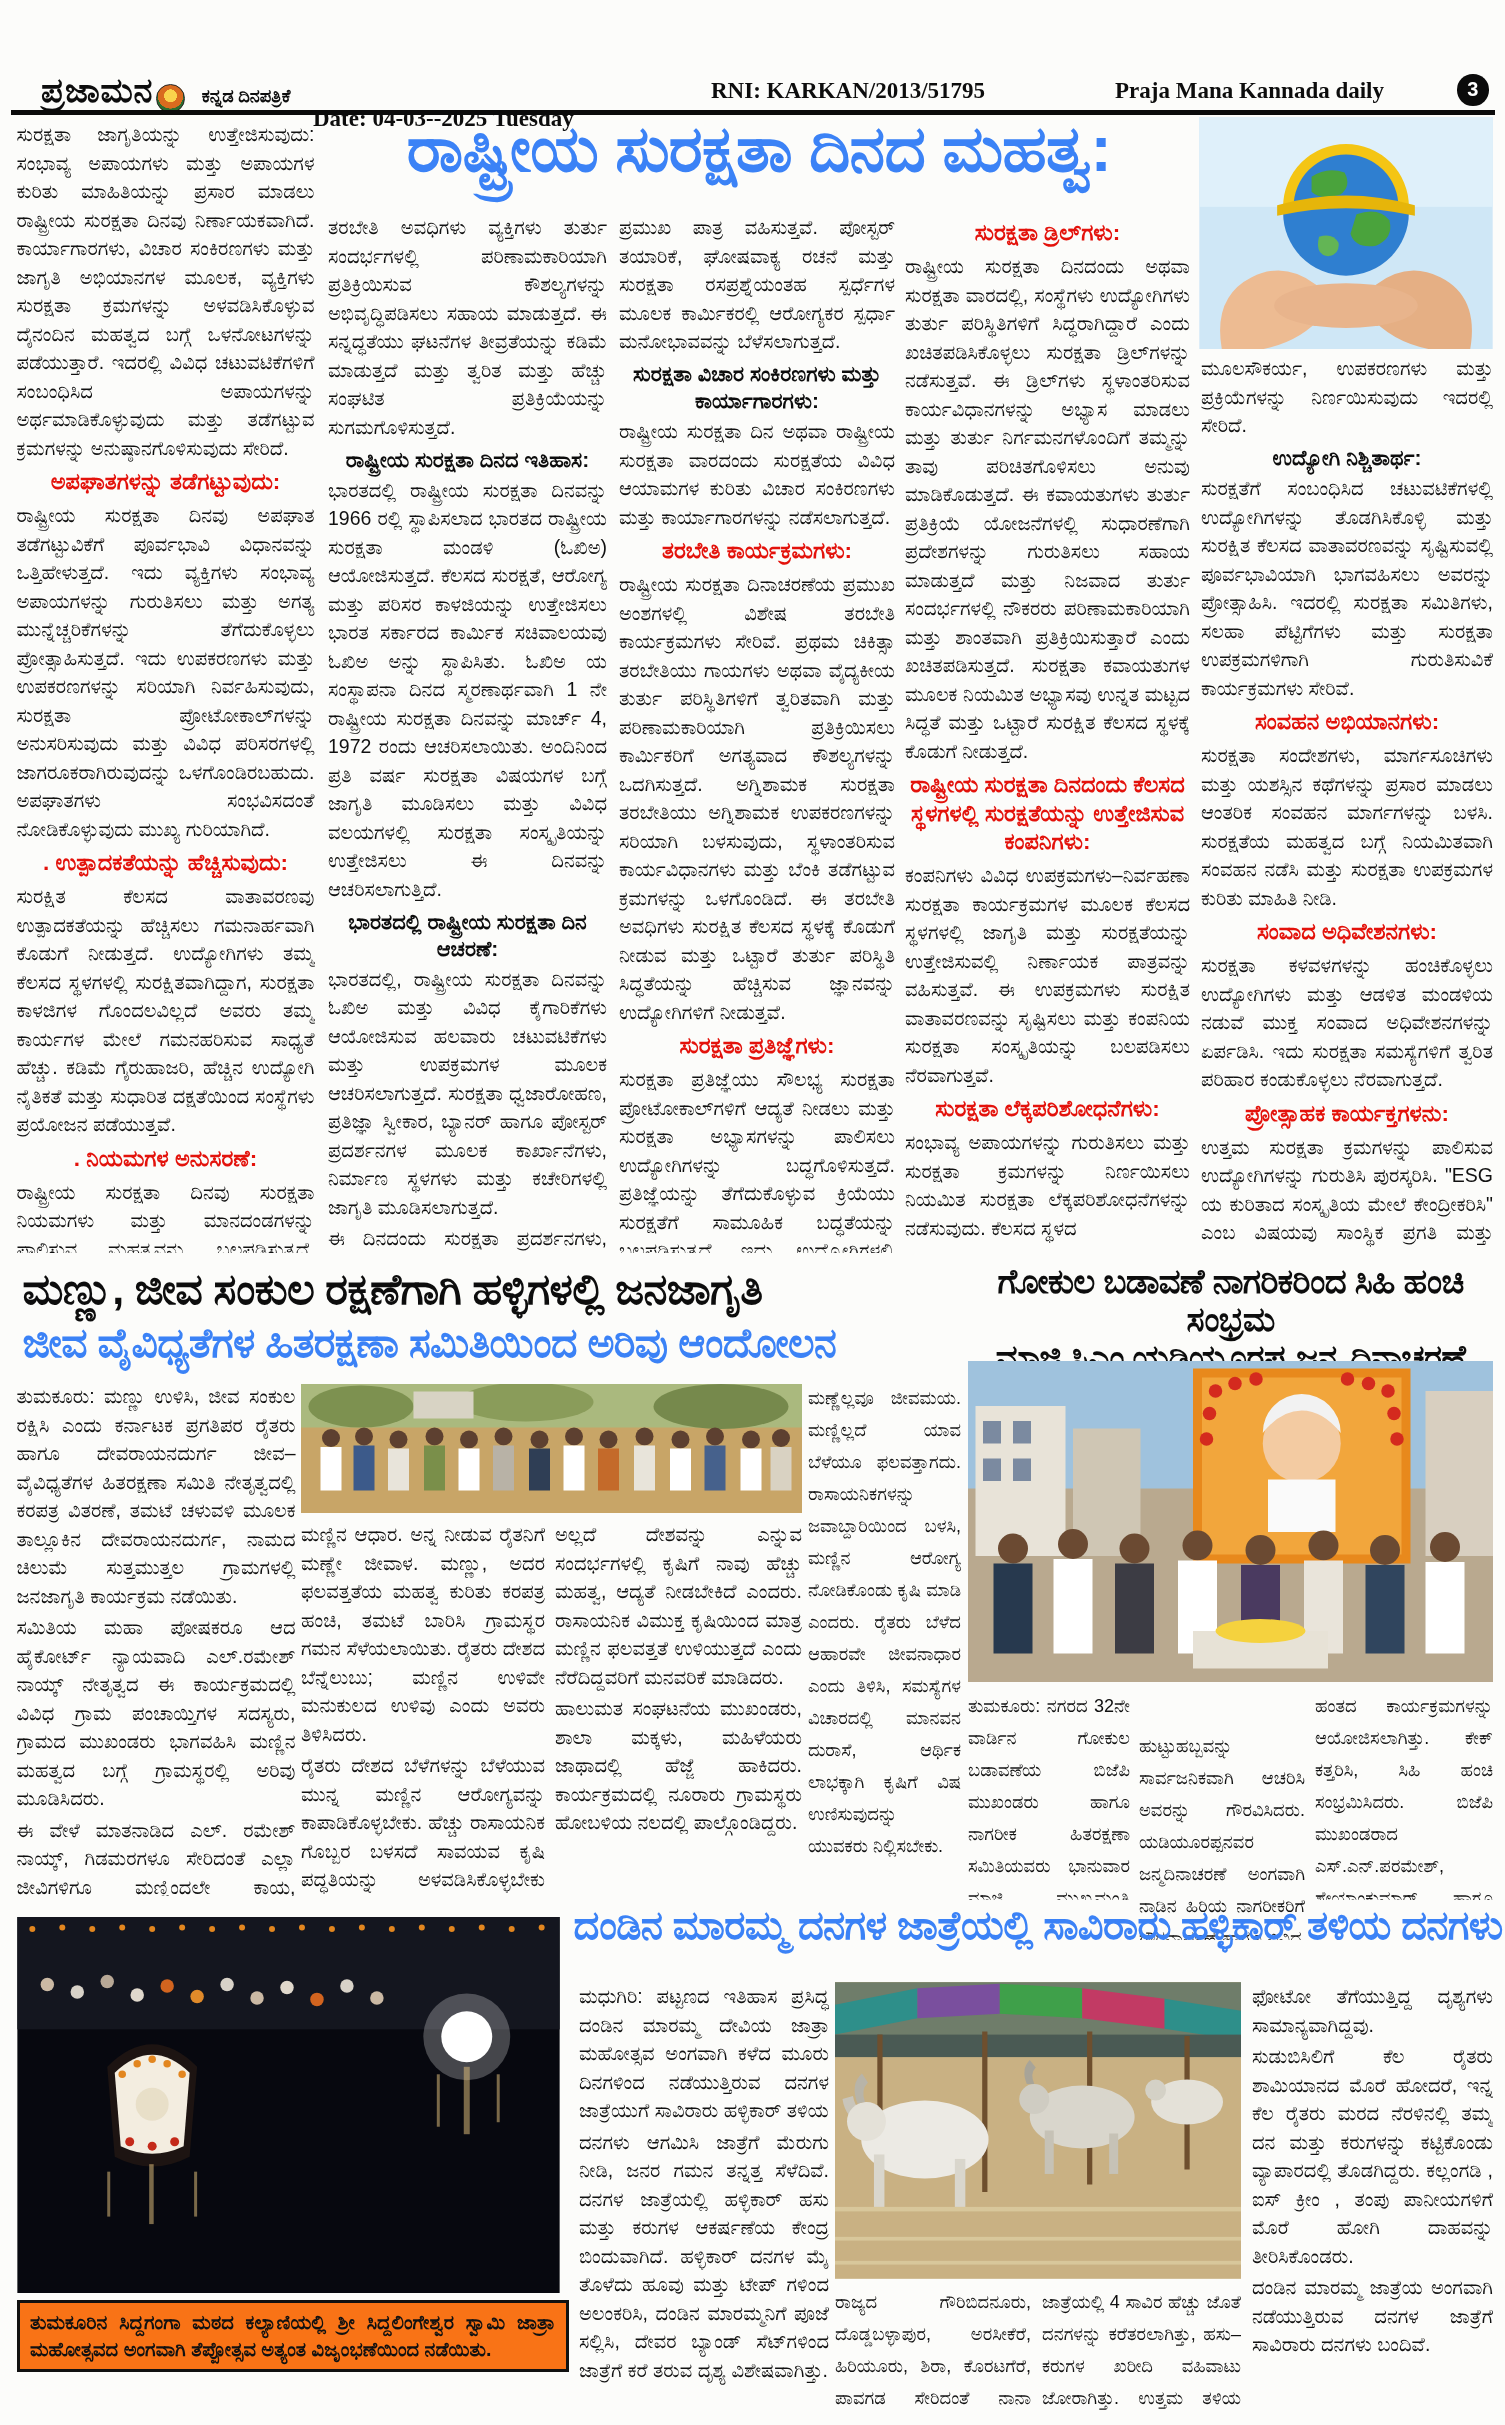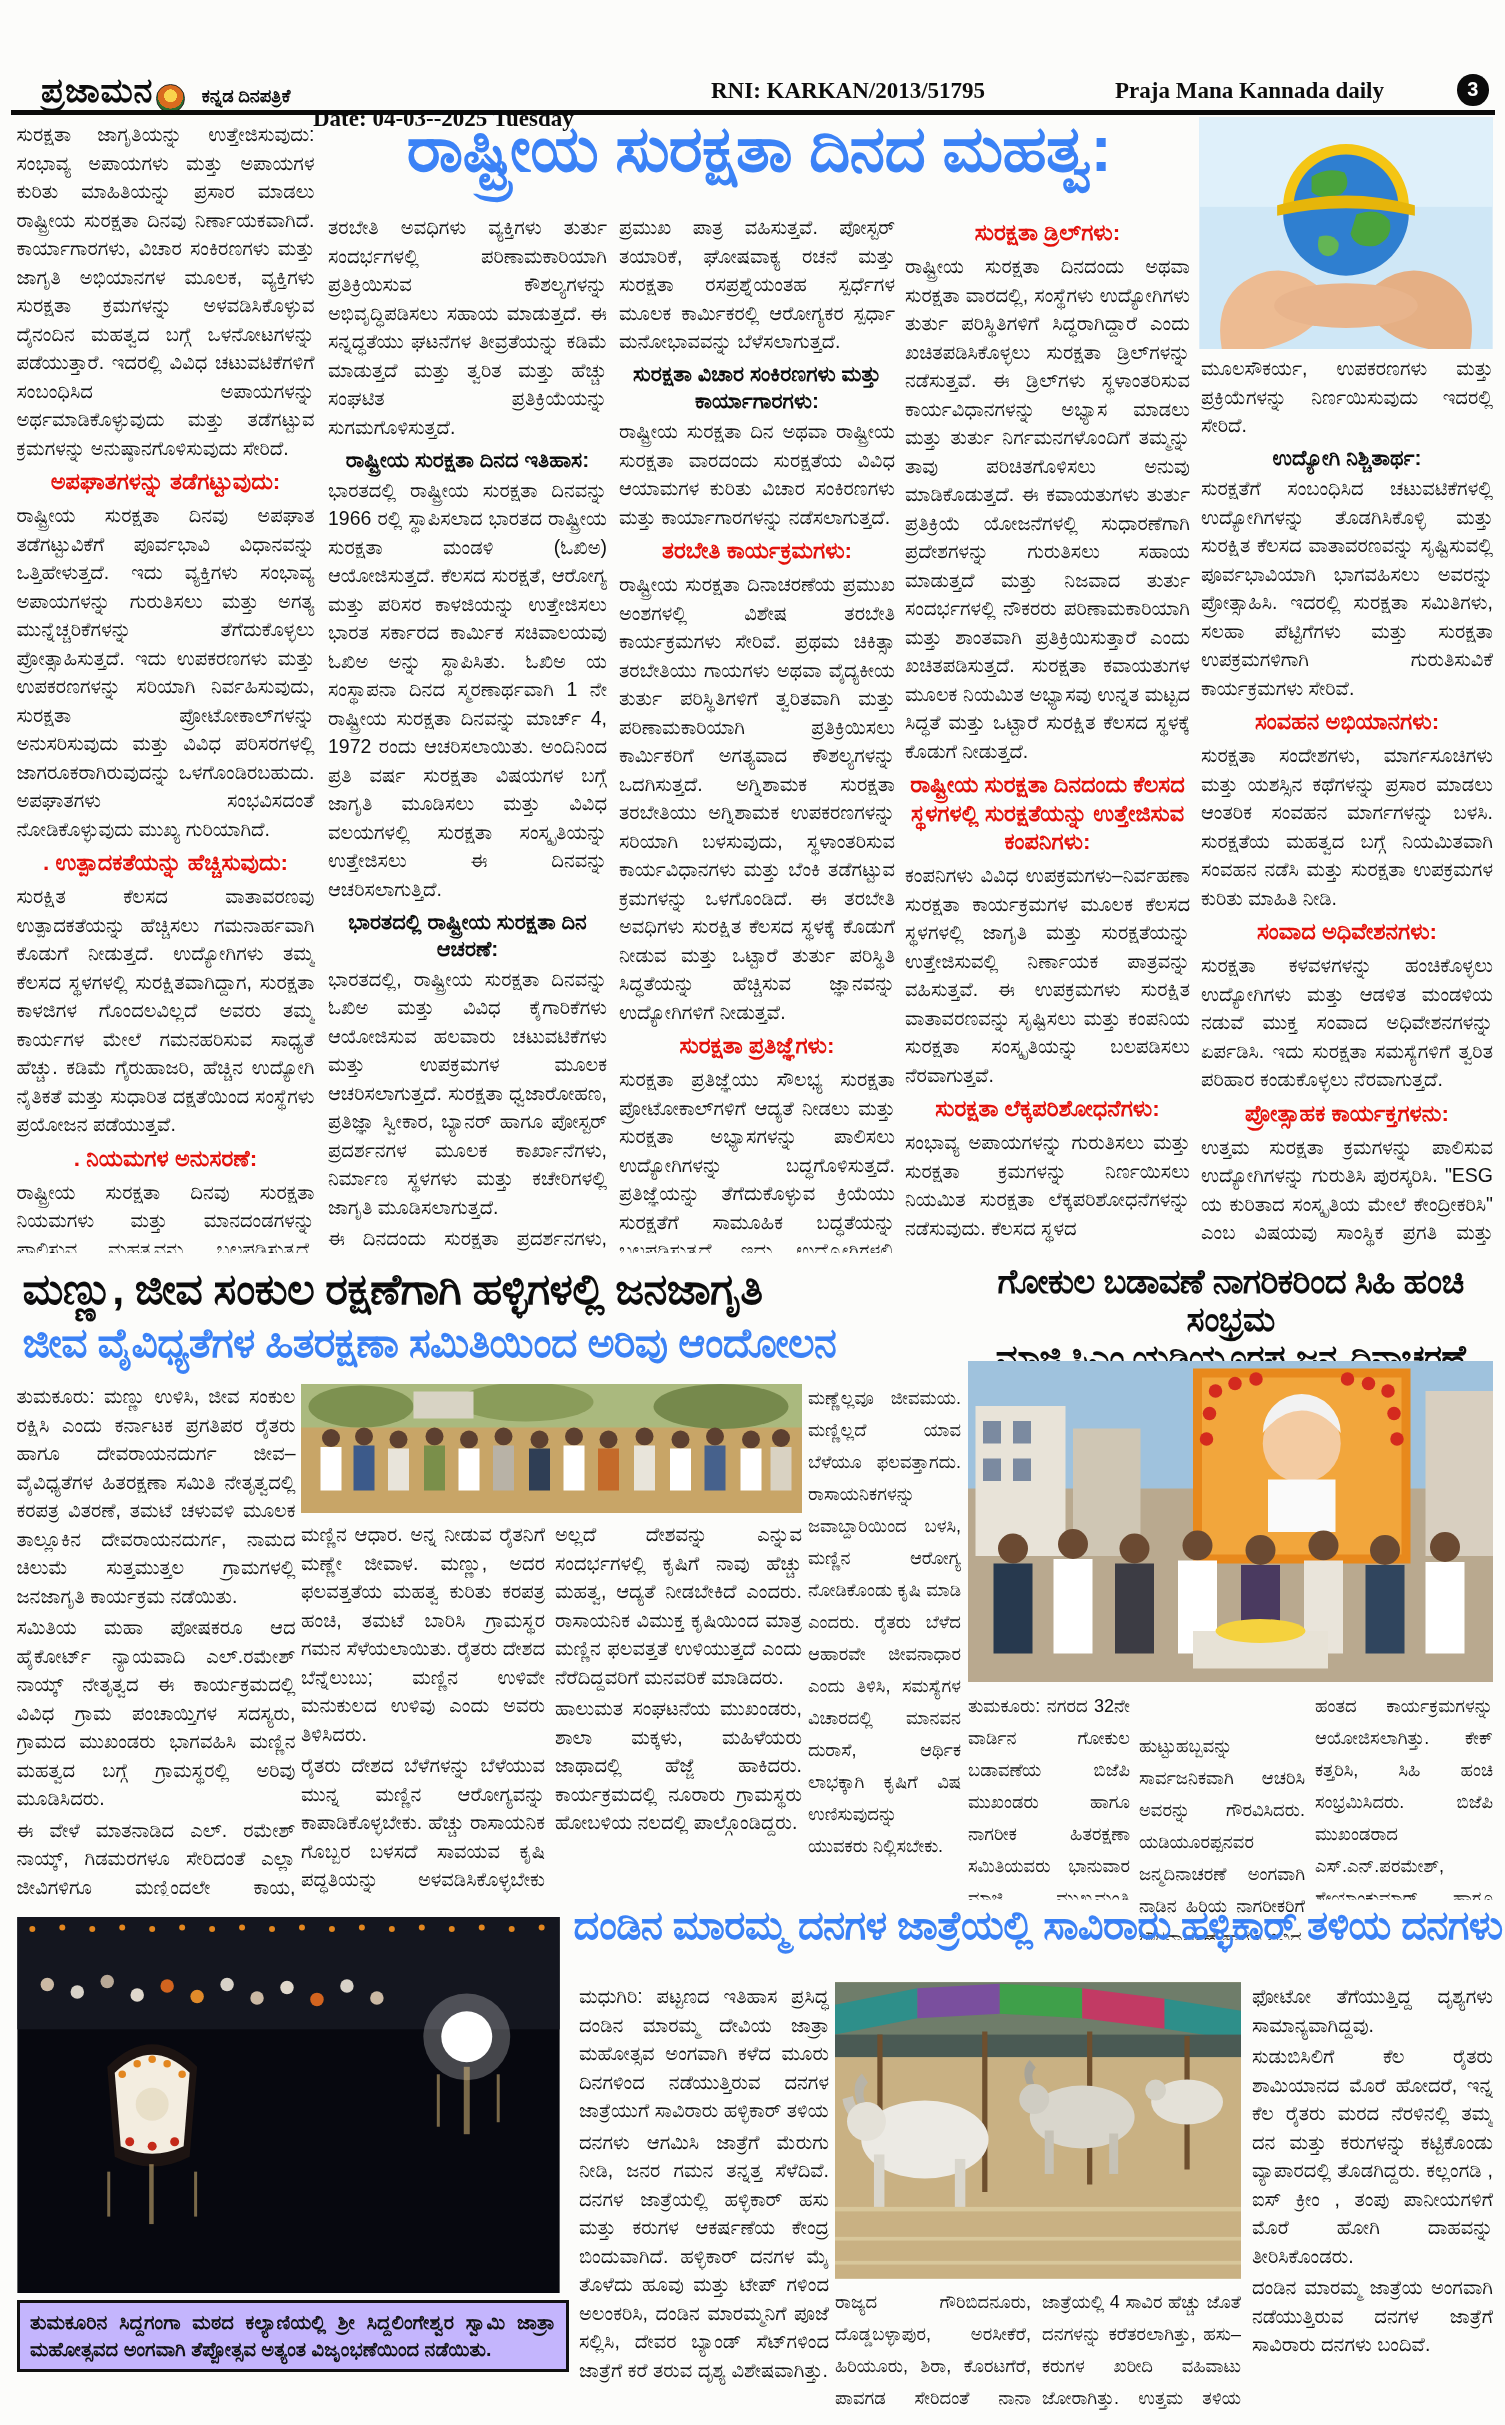--- a/index.html
+++ b/index.html
@@ -18,21 +18,21 @@
   
   .headline-red{color:#3b82f6;font-weight:bold;text-align:center;line-height:1.08;letter-spacing:-0.7px;}
   .headline-black{color:#0d0d0d;font-weight:bold;line-height:1.12;letter-spacing:-0.7px;}
   
   .col{font-size:19.5px;line-height:28.5px;text-align:justify;overflow:hidden;}
   .col .blk{margin:0 0 3px 0;}
   .col .t{text-align:justify;}
   .col .hr{color:#e3120b;font-weight:bold;text-align:center;font-size:22.5px;line-height:28.5px;margin:6px 0 4.5px;}
   .col .hb{color:#0d0d0d;font-weight:bold;text-align:center;font-size:21px;line-height:27px;margin:4.5px 0 3px;}
   .col-sm{font-size:18px;line-height:32px;}
-  .caption-box{border:3px solid #111;background:#c4b5fd;padding:6px 10.5px;font-size:19.5px;line-height:27px;
+  .caption-box{border:3px solid #111;background:#f97316;padding:6px 10.5px;font-size:19.5px;line-height:27px;
        font-weight:bold;text-align:justify;}
   svg{display:block;}
 </style>
 </head>
 <body>
 
 <div class="abs" style="left:41px;top:72px;">
   <span class="logo-title">ಪ್ರಜಾಮನ</span><span class="emblem"></span><span class="logo-sub">ಕನ್ನಡ ದಿನಪತ್ರಿಕೆ</span>
 </div>
 <div class="abs hdr-text" style="left:313px;top:78px;margin-top:28px;">Date: 04-03--2025 Tuesday</div>

